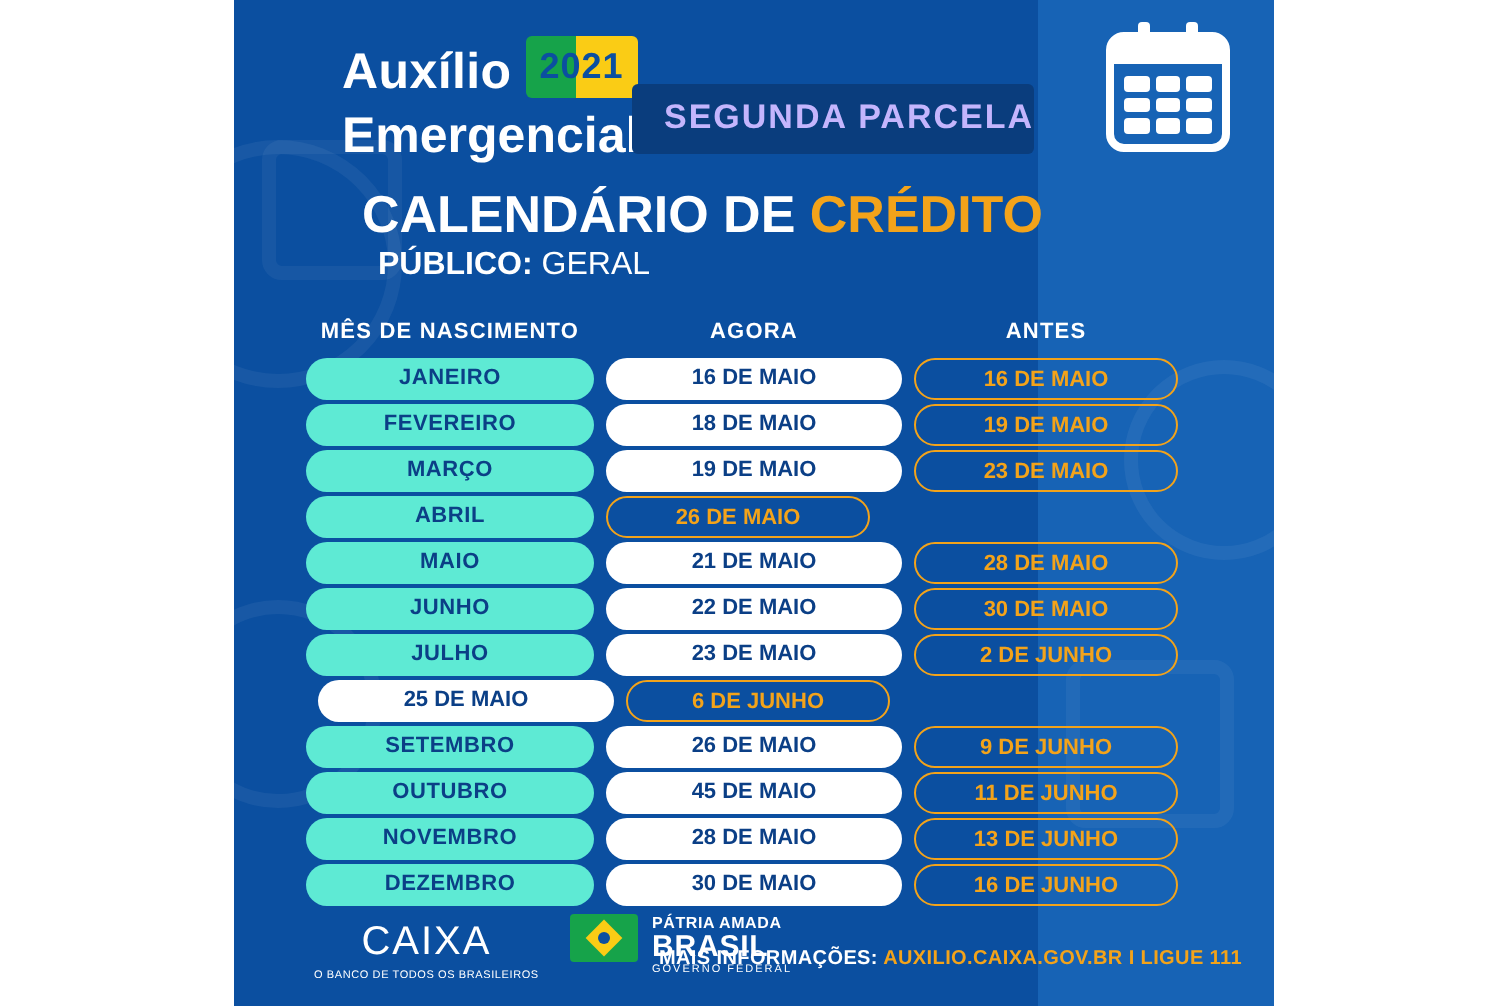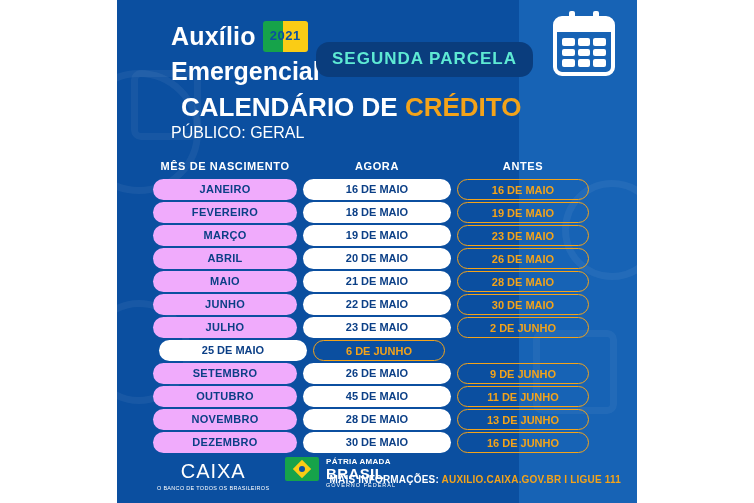--- a/index.html
+++ b/index.html
@@ -66,39 +66,39 @@
     font-size: 25px;
     font-weight: bold;
     line-height: 28px;
     white-space: nowrap;
   }
   .year-badge {
     display: inline-block;
     position: relative;
     top: -5px;
     margin-left: 7px;
-    font-size: 13px;
+    font-size: 18px;
     font-weight: bold;
     color: #0b4fa0;
     background: linear-gradient(90deg, #16a34a 0%, #16a34a 45%, #facc15 45%, #facc15 100%);
     padding: 1px 7px 2px 7px;
     border-radius: 3px;
     letter-spacing: 0.5px;
   }
   .parcela {
     position: absolute;
     left: 199px;
     top: 42px;
     background: #0a3d7d;
-    color: #5eead4;
+    color: #c4b5fd;
     font-size: 17px;
     font-weight: bold;
     letter-spacing: 1px;
-    padding: 7px 16px 8px 16px;
-    border-radius: 13px;
+    padding: 7px 0 8px 16px;
+    border-radius: 3px;
     white-space: nowrap;
   }
   
   .cal-icon {
     position: absolute;
     right: 22px;
     top: 16px;
     width: 62px;
     height: 60px;
     border: 4px solid #ffffff;
@@ -146,21 +146,21 @@
   }
   .title .accent { color: #f3a31a; }
   .subtitle {
     position: absolute;
     left: 54px;
     top: 124px;
     font-size: 16px;
     color: #ffffff;
     white-space: nowrap;
   }
-  .subtitle b { font-weight: normal; }
+  .subtitle b { font-weight: bold; margin-left: 18px; }
   .subtitle .val { font-weight: normal; }
   
   .table {
     position: absolute;
     left: 36px;
     top: 156px;
     width: 448px;
   }
   .row {
     display: flex;
@@ -172,21 +172,21 @@
     height: 21px;
     line-height: 21px;
     text-align: center;
     font-size: 11px;
     font-weight: bold;
     border-radius: 11px;
     box-sizing: border-box;
   }
   .c-month {
     width: 144px;
-    background: #f0abfc;
+    background: #5eead4;
     color: #0b3f86;
     letter-spacing: 0.3px;
   }
   .c-agora {
     width: 148px;
     margin-left: 6px;
     background: #ffffff;
     color: #0b3f86;
   }
   .c-antes {
@@ -344,21 +344,20 @@
         <div class="cell c-agora">18 DE MAIO</div>
         <div class="cell c-antes">19 DE MAIO</div>
       </div>
       <div class="row">
         <div class="cell c-month">MARÇO</div>
         <div class="cell c-agora">19 DE MAIO</div>
         <div class="cell c-antes">23 DE MAIO</div>
       </div>
       <div class="row">
         <div class="cell c-month">ABRIL</div>
-        <div class="cell c-agora">20 DE MAIO</div>
         <div class="cell c-antes">26 DE MAIO</div>
       </div>
       <div class="row">
         <div class="cell c-month">MAIO</div>
         <div class="cell c-agora">21 DE MAIO</div>
         <div class="cell c-antes">28 DE MAIO</div>
       </div>
       <div class="row">
         <div class="cell c-month">JUNHO</div>
         <div class="cell c-agora">22 DE MAIO</div>

